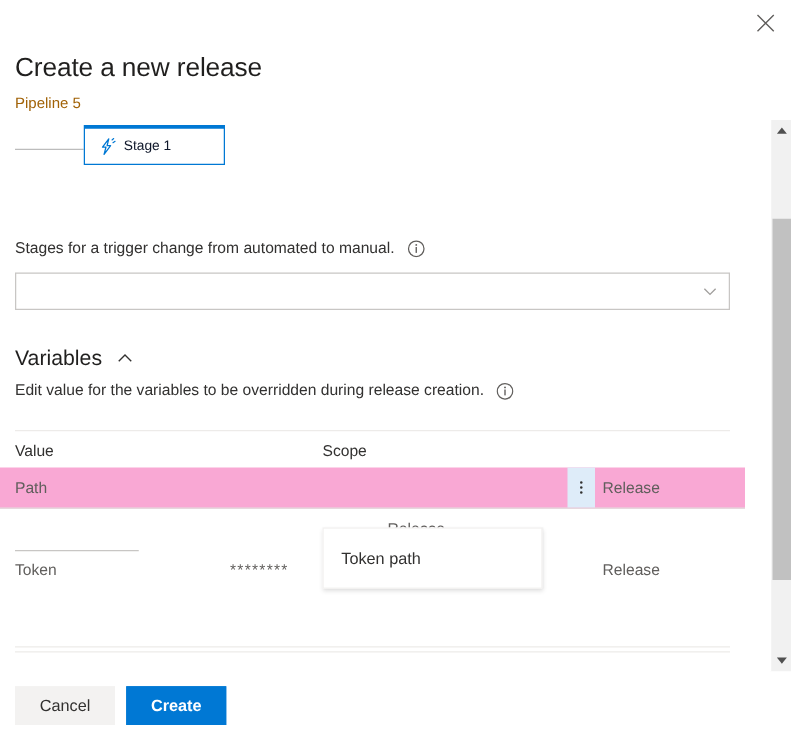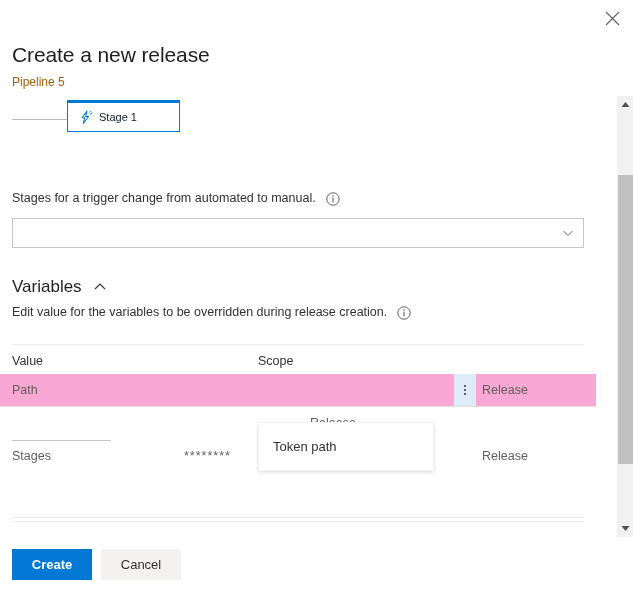--- a/index.html
+++ b/index.html
@@ -483,21 +483,21 @@
     <div class="var-row">
       <span class="col-value">
         <input class="value-underline-input" type="text" value="" style="">
       </span>
       <span class="col-scope">
         <span class="scope-text">Release</span>
       </span>
     </div>
 
     <div class="var-row">
-      <span class="col-name">Stages</span>
+      <span class="col-name">Token</span>
       <span class="col-value">
         <span class="masked-value">********</span>
       </span>
       <span class="col-scope">
         <span class="scope-text">Release</span>
       </span>
     </div>
   </div>
 
   <div id="table-bottom-divider"></div>
@@ -516,15 +516,15 @@
   <div id="sb-thumb"></div>
   <div class="sb-arrow" id="sb-arrow-down">
     <svg width="9" height="7" viewBox="0 0 9 7">
       <path d="M4.5 6 L0.5 1 L8.5 1 Z" fill="#505050"></path>
     </svg>
   </div>
 </div>
 
 <div id="footer-divider"></div>
 <div id="footer">
+  <button class="btn" id="cancel-button">Cancel</button>
   <button class="btn" id="create-button">Create</button>
-  <button class="btn" id="cancel-button">Cancel</button>
 </div>
 
 </body></html>

